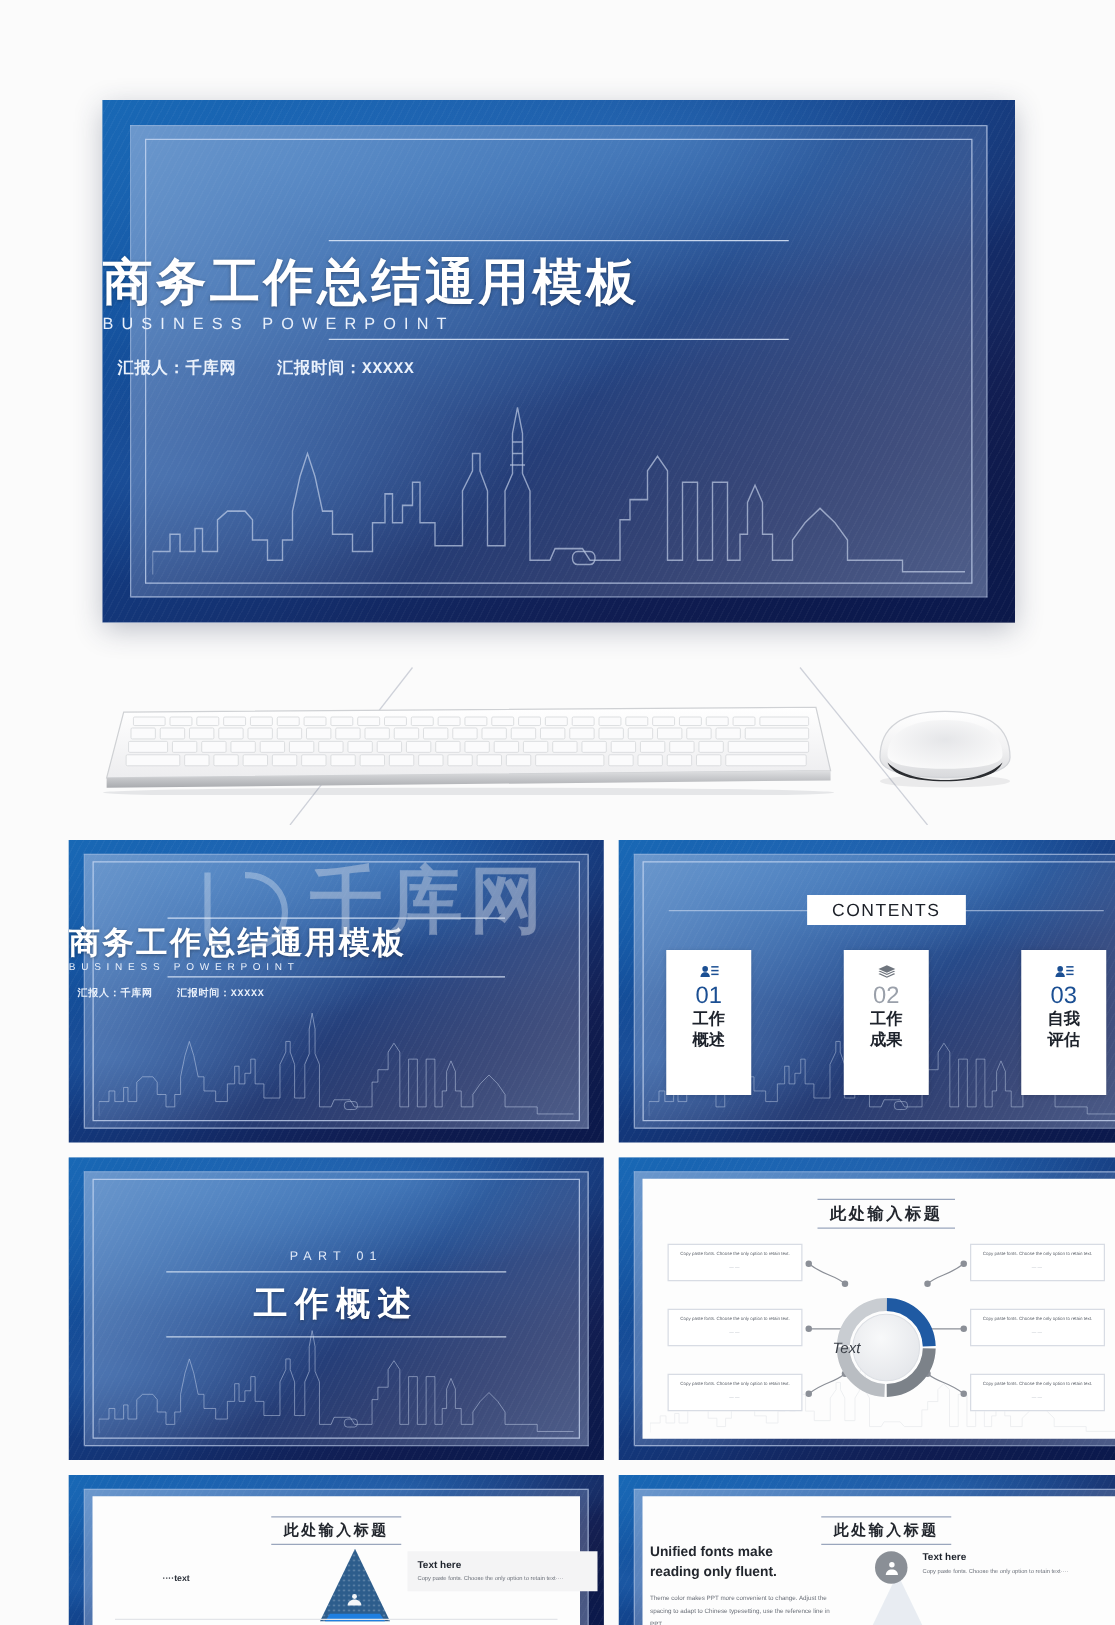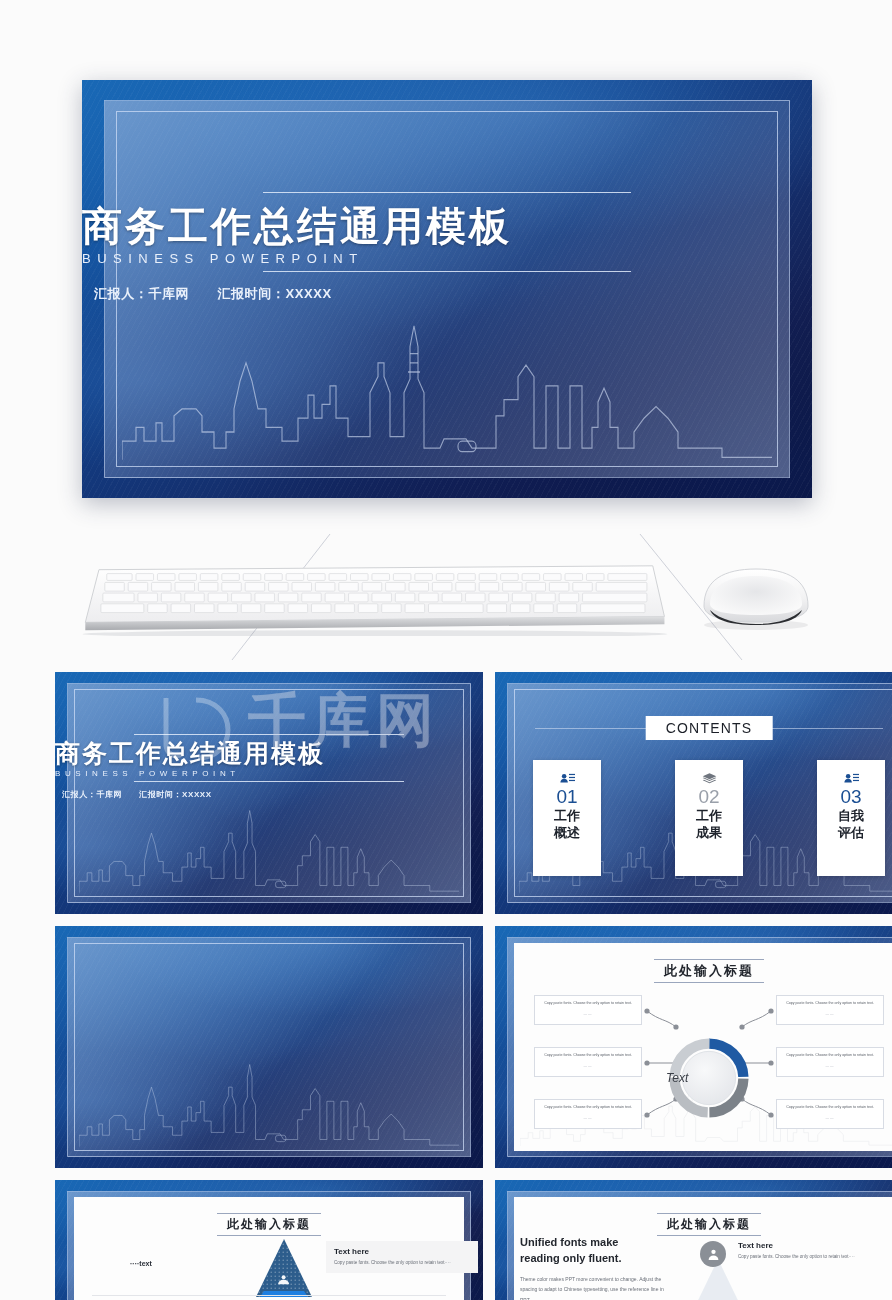--- a/index.html
+++ b/index.html
@@ -66,21 +66,21 @@
     font-family:"DejaVu Sans","Liberation Sans",sans-serif;
     text-shadow:0 1px 3px rgba(0,0,0,.35);
   }
   .hero-h2 {
     color:#e9f0fb; font-size:13px; letter-spacing:6.5px; margin-top:4px; padding-bottom:5px;
     font-family:"Liberation Sans",sans-serif;
   }
   .hero-rule2 { width:368px; height:1px; background:rgba(225,235,250,.85); margin:0 auto; }
   .hero-meta {
     margin-top:13px; color:#eaf1fb; font-size:13px; letter-spacing:.6px;
-    font-family:Liberation Sans, sans-serif; font-weight:bold;
+    font-family:Liberation Mono, monospace; font-weight:bold;
   }
   .hero-meta span { margin:0 12px; }
 
   
   #desk { position:absolute; left:0; top:520px; width:892px; height:140px; }
   .kb-wrap { position:absolute; left:62px; top:38px; width:616px; height:78px; }
   .mouse-wrap { position:absolute; left:690px; top:42px; width:132px; height:70px; }
 
   
   .thumb { position:absolute;margin-left:43px; }
@@ -479,20 +479,26 @@
                  L186 92 L186 72 L192 72 L192 92 L200 92 L200 80 L208 80 L208 64 L214 64 L214 92
                  L226 92 L226 108 L248 108 L248 70 L256 56 L256 44 L262 44 L262 56 L268 70 L268 108
                  L282 108 L282 70 L288 58 L288 30 L292 12 L296 30 L296 58 L302 70 L302 118 L318 118
                  L322 110 L344 110 L350 118 L374 118 L374 90 L382 90 L382 76 L396 76 L396 56 L404 46
                  L412 56 L412 118 L424 118 L424 64 L436 64 L436 118 L448 118 L448 64 L460 64 L460 118
                  L470 118 L470 100 L476 100 L476 78 L482 66 L488 78 L488 100 L496 100 L496 118
                  L512 118 L512 104 L522 92 L534 82 L546 92 L556 104 L556 118 L600 118 L600 126 L650 126"></path>
         <rect x="336" y="112" width="18" height="9" rx="4"></rect>
       </svg>
     </div>
+    <div class="part-wrap">
+      <div class="part-kicker">PART  01</div>
+      <div class="part-rule"></div>
+      <div class="part-h1">工作概述</div>
+      <div class="part-rule"></div>
+    </div>
   </div>
 
   <div class="slide thumb t-R r2 light" id="t-circle">
     <div class="wave"></div>
     <div class="frame-outer"></div>
     <div class="paper">
 
       <div class="ttl-center">
         <div class="ptitle">此处输入标题</div>
       </div>

